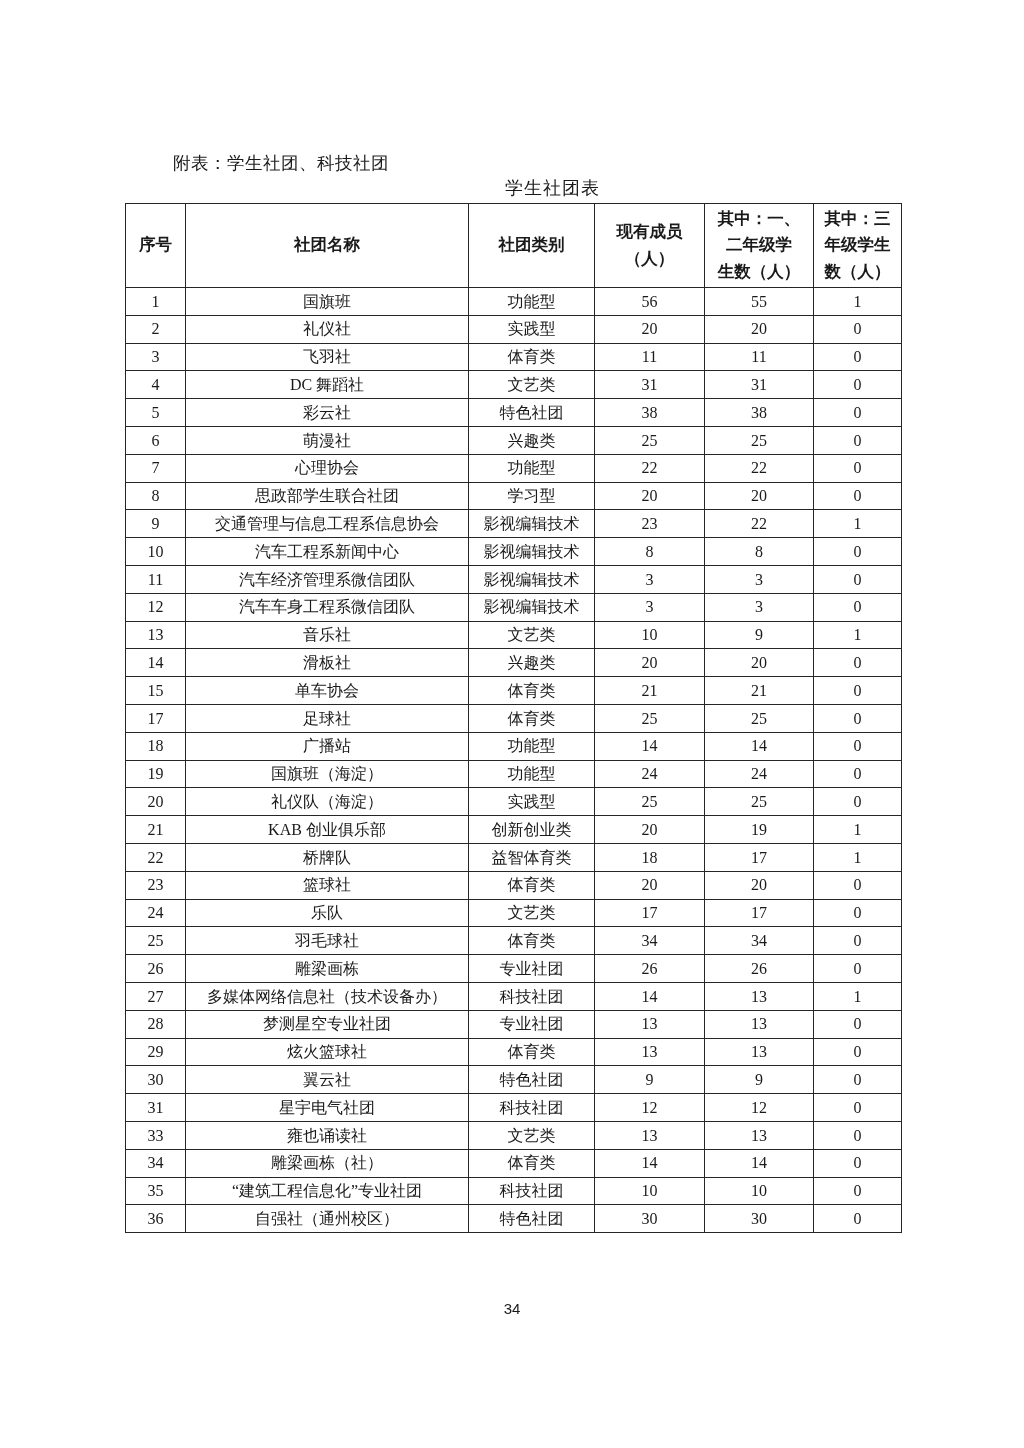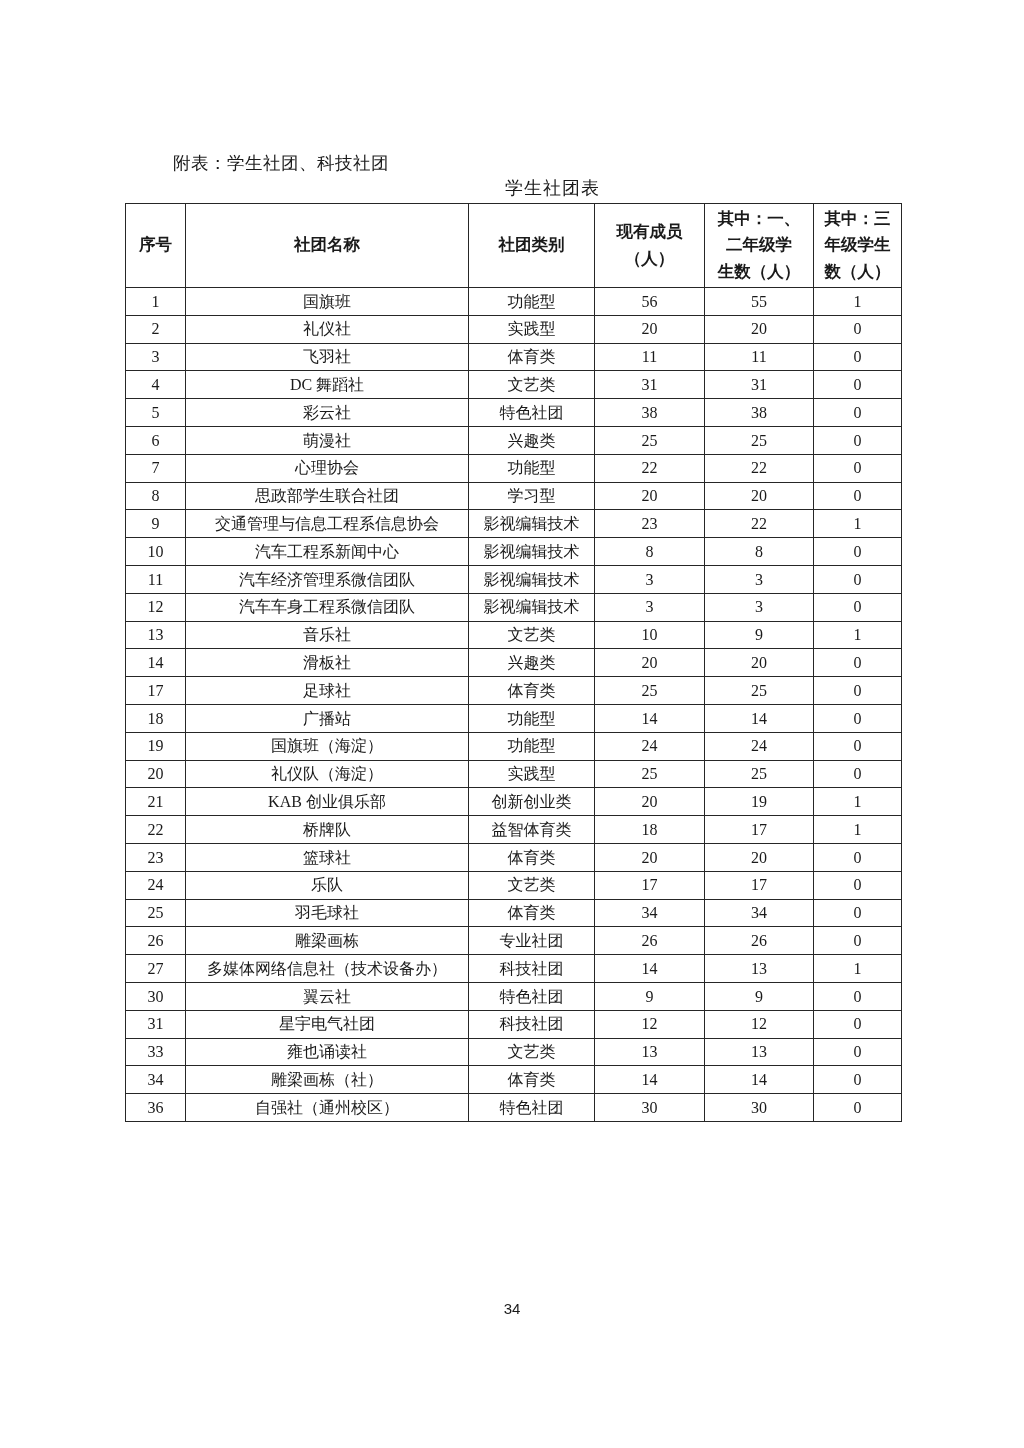--- a/index.html
+++ b/index.html
@@ -210,20 +210,28 @@
         </tr>
         <tr>
           <td>14</td>
           <td>滑板社</td>
           <td>兴趣类</td>
           <td>20</td>
           <td>20</td>
           <td>0</td>
         </tr>
         <tr>
+          <td>15</td>
+          <td>单车协会</td>
+          <td>体育类</td>
+          <td>21</td>
+          <td>21</td>
+          <td>0</td>
+        </tr>
+        <tr>
           <td>17</td>
           <td>足球社</td>
           <td>体育类</td>
           <td>25</td>
           <td>25</td>
           <td>0</td>
         </tr>
         <tr>
           <td>18</td>
           <td>广播站</td>
@@ -298,20 +306,36 @@
         </tr>
         <tr>
           <td>27</td>
           <td>多媒体网络信息社（技术设备办）</td>
           <td>科技社团</td>
           <td>14</td>
           <td>13</td>
           <td>1</td>
         </tr>
         <tr>
+          <td>28</td>
+          <td>梦测星空专业社团</td>
+          <td>专业社团</td>
+          <td>13</td>
+          <td>13</td>
+          <td>0</td>
+        </tr>
+        <tr>
+          <td>29</td>
+          <td>炫火篮球社</td>
+          <td>体育类</td>
+          <td>13</td>
+          <td>13</td>
+          <td>0</td>
+        </tr>
+        <tr>
           <td>30</td>
           <td>翼云社</td>
           <td>特色社团</td>
           <td>9</td>
           <td>9</td>
           <td>0</td>
         </tr>
         <tr>
           <td>31</td>
           <td>星宇电气社团</td>
@@ -330,20 +354,28 @@
         </tr>
         <tr>
           <td>34</td>
           <td>雕梁画栋（社）</td>
           <td>体育类</td>
           <td>14</td>
           <td>14</td>
           <td>0</td>
         </tr>
         <tr>
+          <td>35</td>
+          <td>“建筑工程信息化”专业社团</td>
+          <td>科技社团</td>
+          <td>10</td>
+          <td>10</td>
+          <td>0</td>
+        </tr>
+        <tr>
           <td>36</td>
           <td>自强社（通州校区）</td>
           <td>特色社团</td>
           <td>30</td>
           <td>30</td>
           <td>0</td>
         </tr>
       </tbody>
   </table>
 

